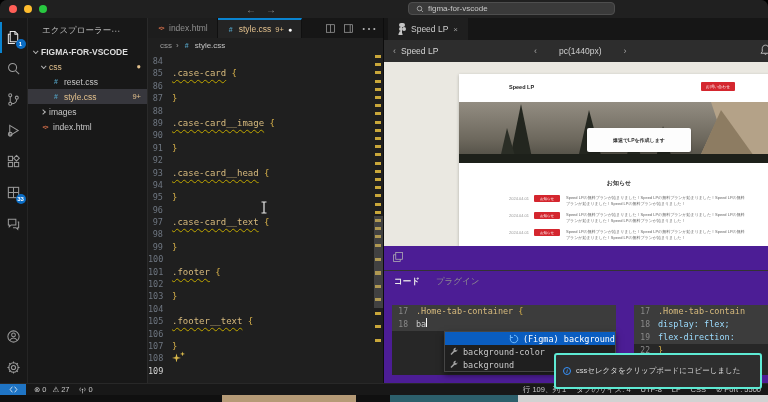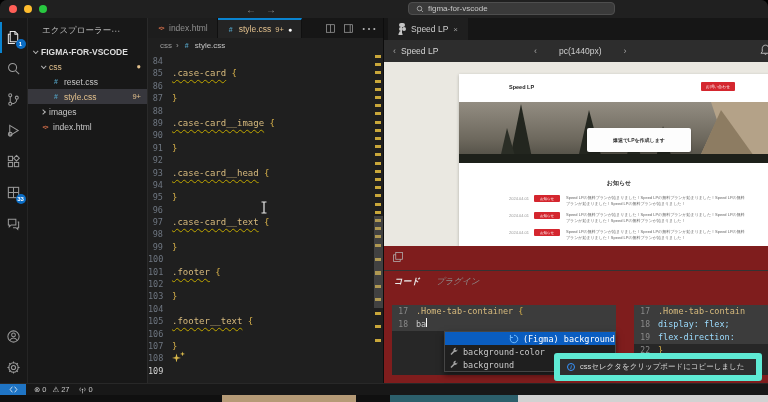--- a/index.html
+++ b/index.html
@@ -70,21 +70,21 @@
     clip-path:polygon(50% 0,61% 39%,100% 50%,61% 61%,50% 100%,39% 61%,0 50%,39% 39%);}
   .ruler{position:absolute;top:34px;right:0;bottom:0;width:10px;}
   .ruler::before{content:"";position:absolute;right:2px;top:3px;width:6px;height:197px;
     background:repeating-linear-gradient(to bottom,#c9a73a 0 3px,transparent 3px 8.2px);}
   .ruler::after{content:"";position:absolute;right:2px;top:206px;width:6px;height:84px;
     background:repeating-linear-gradient(to bottom,#c9a73a 0 3px,transparent 3px 13.5px);}
   .thumb{position:absolute;right:0;top:198px;width:9px;height:92px;background:rgba(128,128,128,0.35);}
   .ibeam{position:absolute;left:112px;top:182px;color:#e8e8e8;text-shadow:0 0 2px #000;}
   .ibeam svg{stroke:#e8e8e8;stroke-width:1.2;fill:none;}
   
-  .figma{position:absolute;left:383px;top:0;width:385px;height:365px;background:#7f1d1d;border-left:1px solid #0d0d0d;}
+  .figma{position:absolute;left:383px;top:0;width:385px;height:365px;background:#4c1d95;border-left:1px solid #0d0d0d;}
   .ftabbar{position:absolute;top:0;left:0;right:0;height:22px;background:#161616;display:flex;}
   .ftab{display:flex;align-items:center;gap:5px;background:#1f1f1f;padding:0 10px;margin-left:4px;
     font-size:8.5px;color:#cfcfcf;}
   .ftab svg{fill:#c5c5c5;}
   .ftabclose{color:#9a9a9a;font-size:8px;}
   .ftoolbar{position:absolute;top:22px;left:0;right:0;height:22px;background:#2d2d2d;display:flex;align-items:center;
     font-size:8.5px;color:#d6d6d6;overflow:hidden;}
   .ft-back{display:flex;align-items:center;gap:5px;padding-left:9px;width:150px;}
   .ft-frame{display:flex;align-items:center;gap:22px;color:#cfcfcf;}
   .ft-chev{color:#a5a5a5;font-size:9px;}
@@ -104,40 +104,40 @@
   .newsrow{position:absolute;left:0;width:320px;height:13px;}
   .nr0{top:120px}.nr1{top:137px}.nr2{top:154px}
   .nd{position:absolute;left:50px;top:2px;font-size:4px;color:#999;}
   .nb{position:absolute;left:75px;top:1px;width:26px;height:7px;background:#d4262e;border-radius:1px;color:#fff;
     font-size:3.5px;display:flex;align-items:center;justify-content:center;}
   .nt{position:absolute;left:107px;top:1px;width:180px;font-size:4px;line-height:5.6px;color:#666;overflow:hidden;height:12px;}
   .collect{position:absolute;left:8px;top:231px;color:#b5b5b5;}
   .collect svg{stroke:currentColor;fill:none;stroke-width:1;}
   .codetabs{position:absolute;left:0;right:0;top:252px;height:22px;border-top:1px solid #333;display:flex;align-items:center;
     gap:16px;padding-left:10px;}
-  .ctab{font-size:8.5px;color:#8f8f8f;font-style:italic;}
+  .ctab{font-size:8.5px;color:#8f8f8f;}
   .ctab.active{color:#eaeaea;font-weight:bold;}
   .cpanel{position:absolute;top:287px;height:70px;background:#272727;font-family:"DejaVu Sans Mono",monospace;font-size:8.5px;overflow:visible;}
   .lpanel{left:8px;width:224px;}
   .rpanel{left:250px;width:135px;overflow:hidden;height:70px;}
   .crow{height:13px;line-height:13px;display:flex;white-space:pre;color:#c8c8c8;}
   .crow.hl{background:#3c3c3c;}
   .crow .pn{width:24px;text-align:right;padding-right:8px;color:#8a8a8a;font-size:8px;flex:none;}
   .csel{color:#d7ba7d;}
   .cbrace{color:#d9b24a;}
   .cprop{color:#9cdcfe;}
   .ccursor{display:inline-block;width:1px;height:9px;background:#fff;vertical-align:-1px;}
   .dropdown{position:absolute;left:52px;top:26px;width:172px;background:#1f1f1f;border:1px solid #454545;
     box-shadow:0 3px 6px rgba(0,0,0,.5);z-index:3;}
   .drow{height:13px;display:flex;align-items:center;gap:4px;padding-left:4px;font-size:8.5px;color:#c8c8c8;
     font-family:"DejaVu Sans Mono",monospace;white-space:nowrap;overflow:hidden;}
   .drow.sel{background:#0a5dc0;color:#fff;justify-content:flex-end;}
   .drow svg{flex:none;}
-  .toast{position:absolute;left:170px;top:335px;width:208px;height:17px;background:#2e2e2e;border:6px solid #5eead4;
-    border-radius:3px;display:flex;align-items:center;gap:5px;padding:8px 7px;z-index:5;}
+  .toast{position:absolute;left:170px;top:335px;width:208px;height:17px;background:#2e2e2e;border:2px solid #5eead4;
+    border-radius:3px;display:flex;align-items:center;gap:5px;padding:16px 7px;z-index:5;}
   .toast-i{width:8px;height:8px;border:1px solid #3794ff;border-radius:50%;color:#3794ff;font-size:5.5px;
     display:flex;align-items:center;justify-content:center;flex:none;font-style:italic;font-weight:bold;}
   .toast-txt{font-size:7.5px;color:#dcdcdc;white-space:nowrap;}
   
   .statusbar{position:absolute;top:383px;left:0;width:768px;height:12px;background:#181818;border-top:1px solid #282828;
     display:flex;align-items:center;font-size:7.5px;color:#c8c8c8;}
   .remote{width:26px;height:100%;background:#1f74c4;display:flex;align-items:center;justify-content:center;color:#fff;}
   .remote svg{stroke:#fff;fill:none;stroke-width:1.3;}
   .sitem{display:flex;align-items:center;gap:2px;margin-left:8px;white-space:nowrap;}
   .sright{margin-left:auto;display:flex;gap:10px;padding-right:7px;white-space:nowrap;}
@@ -505,20 +505,31 @@
       <span>27</span>
     </div>
     <div class="sitem">
       <svg width="9" height="8" viewBox="0 0 16 14">
           <circle cx="8" cy="6" r="1.4" fill="#c8c8c8"></circle>
           <path d="M4.5 2.8a5 5 0 0 0 0 6.4M11.5 2.8a5 5 0 0 1 0 6.4" stroke="#c8c8c8" fill="none" stroke-width="1.2"></path>
           <path d="M8 7.5V13" stroke="#c8c8c8" stroke-width="1.2"></path>
         </svg>
       <span>0</span>
     </div>
+    <div class="sright">
+      <span class="sitem">行 109、列 1</span>
+      <span class="sitem">タブのサイズ: 4</span>
+      <span class="sitem">UTF-8</span>
+      <span class="sitem">LF</span>
+      <span class="sitem">CSS</span>
+      <span class="sitem">
+        <span>⊘</span>
+        <span>Port : 5500</span>
+      </span>
+    </div>
   </div>
 
   <div class="strip">
     <div class="blk1"></div>
     <div class="blk2"></div>
     <div class="blk3"></div>
   </div>
 </div>
 
 </body></html>

